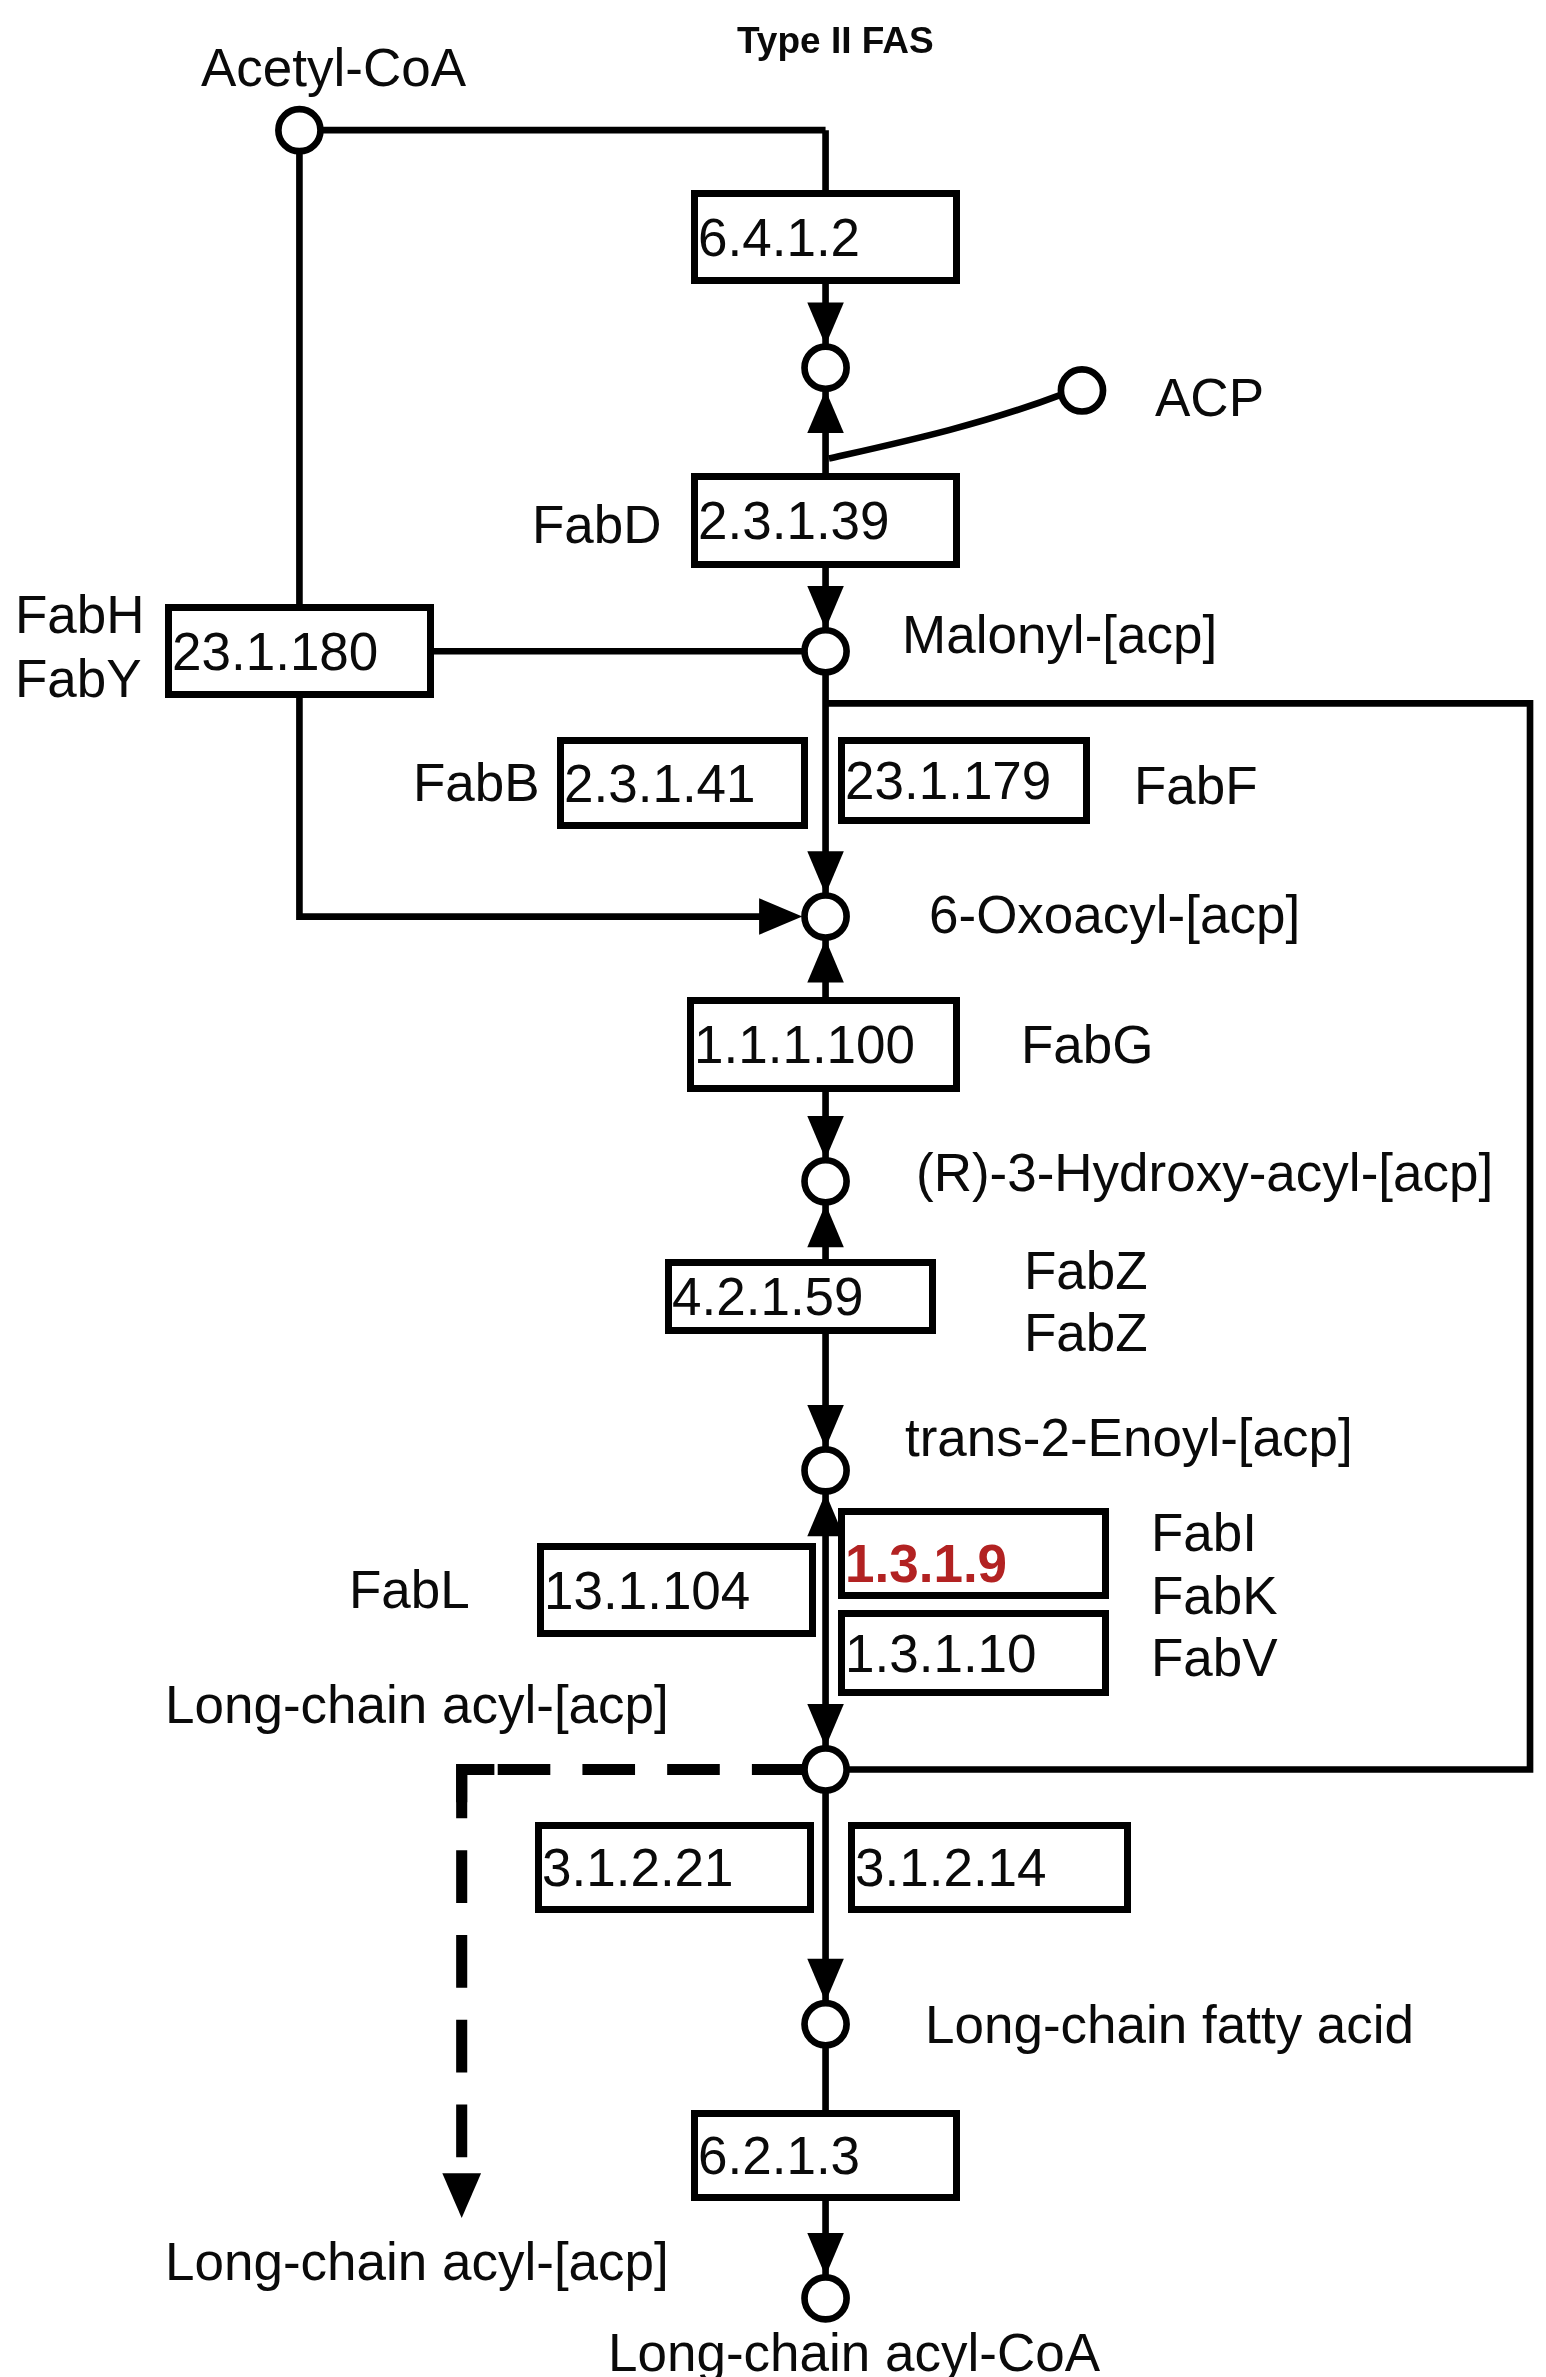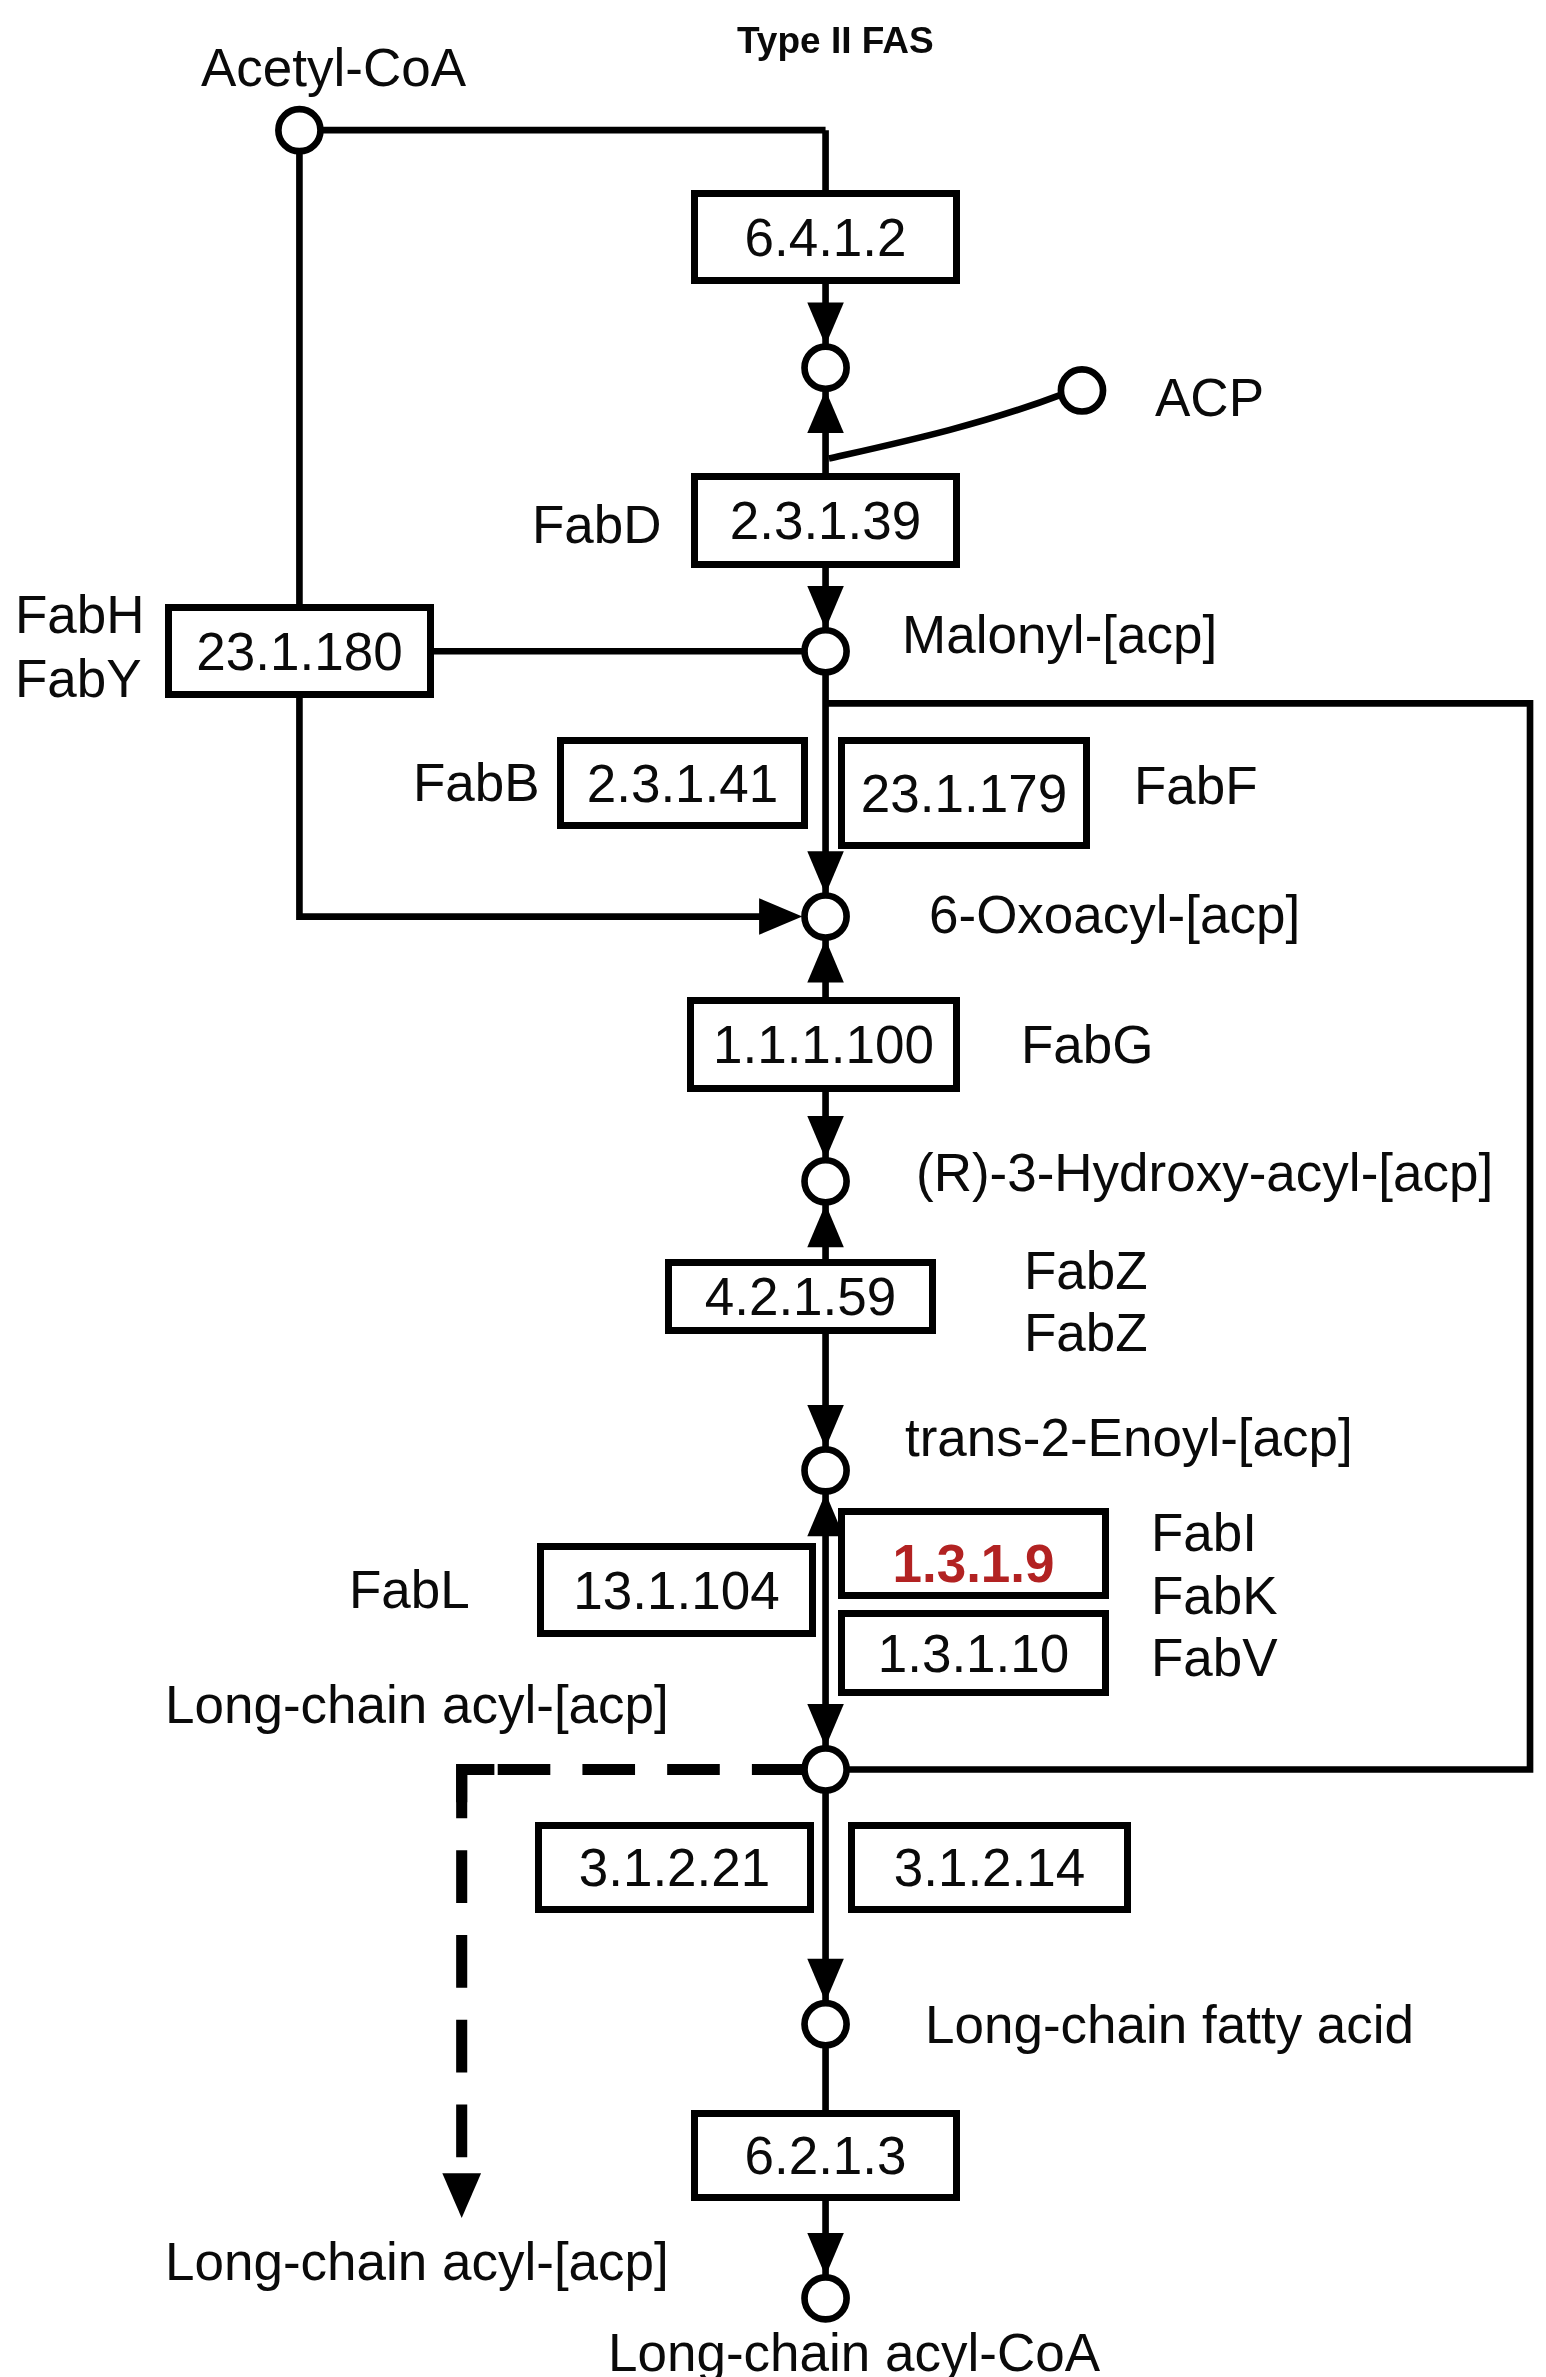--- a/index.html
+++ b/index.html
@@ -2,21 +2,21 @@
 <html style="font-size:8.9px"><head>
 <meta charset="utf-8">
 <style>
   html,body{margin:0;padding:0;background:#ffffff;}
   #canvas{position:relative;width:1547px;height:2377px;background:#ffffff;
           font-family:"Liberation Sans",sans-serif;color:#0a0a0a;overflow:hidden;}
   #wires{position:absolute;left:0;top:0;}
   .lbl{position:absolute;white-space:nowrap;font-size:53px;line-height:1.08;color:#0a0a0a;}
   .title{position:absolute;white-space:nowrap;font-size:37px;font-weight:bold;color:#0a0a0a;}
   .ec{position:absolute;box-sizing:border-box;border:7.2px solid #000;background:#fff;
-      display:flex;align-items:center;justify-content:center;
+      display:flex;align-items:center;
       font-size:53px;color:#0a0a0a;white-space:nowrap;}
   .ec-red{font-weight:bold;}
 </style>
 </head>
 <body>
 
 <div id="canvas">
 
   <svg id="wires" width="1547" height="2377" viewBox="0 0 2792 4292">
     <g stroke="#000" stroke-width="12" fill="none">
@@ -75,21 +75,21 @@
     </div>
   <div class="ec" style="left:691px;top:473px;width:269px;height:95px">
       <span>2.3.1.39</span>
     </div>
   <div class="ec" style="left:165px;top:604px;width:269px;height:94px">
       <span>23.1.180</span>
     </div>
   <div class="ec" style="left:557px;top:737px;width:251px;height:92px">
       <span>2.3.1.41</span>
     </div>
-  <div class="ec" style="left:838px;top:737px;width:252px;height:112px">
+  <div class="ec" style="left:838px;top:737px;width:252px;height:87px">
       <span>23.1.179</span>
     </div>
   <div class="ec" style="left:687px;top:997px;width:273px;height:95px">
       <span>1.1.1.100</span>
     </div>
   <div class="ec" style="left:665px;top:1259px;width:271px;height:75px">
       <span>4.2.1.59</span>
     </div>
   <div class="ec" style="left:537px;top:1543px;width:279px;height:94px">
       <span>13.1.104</span>

